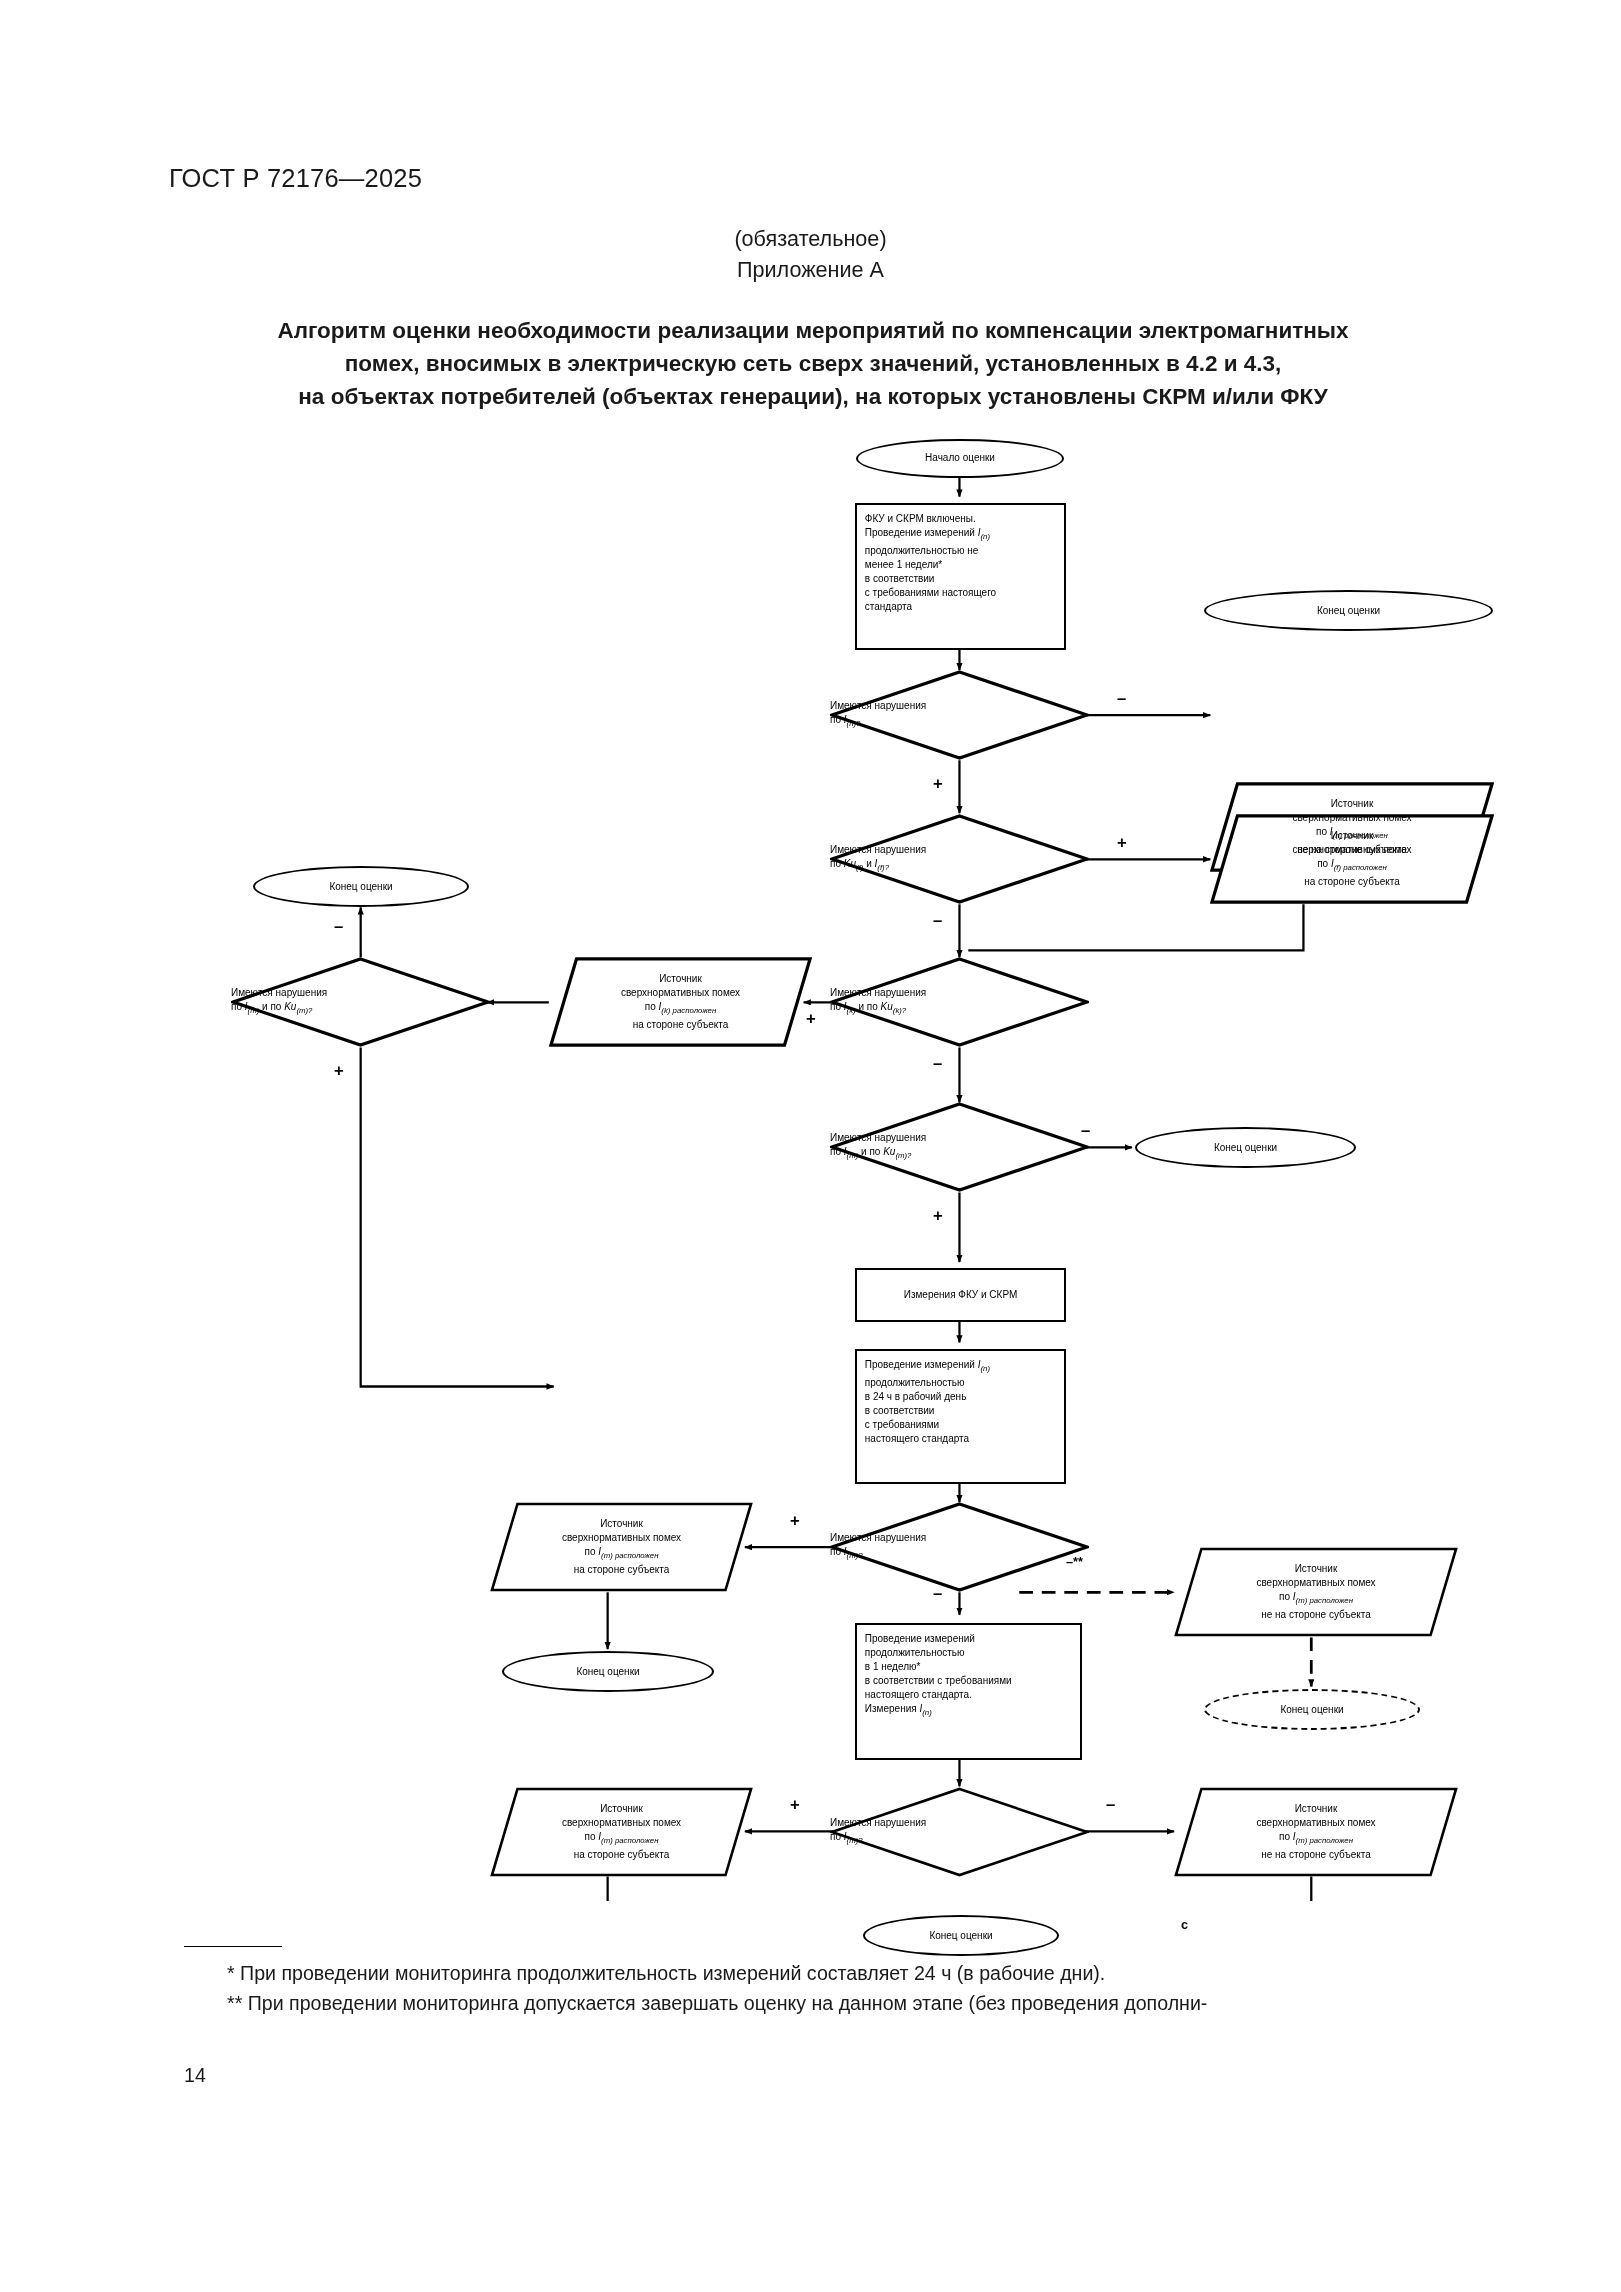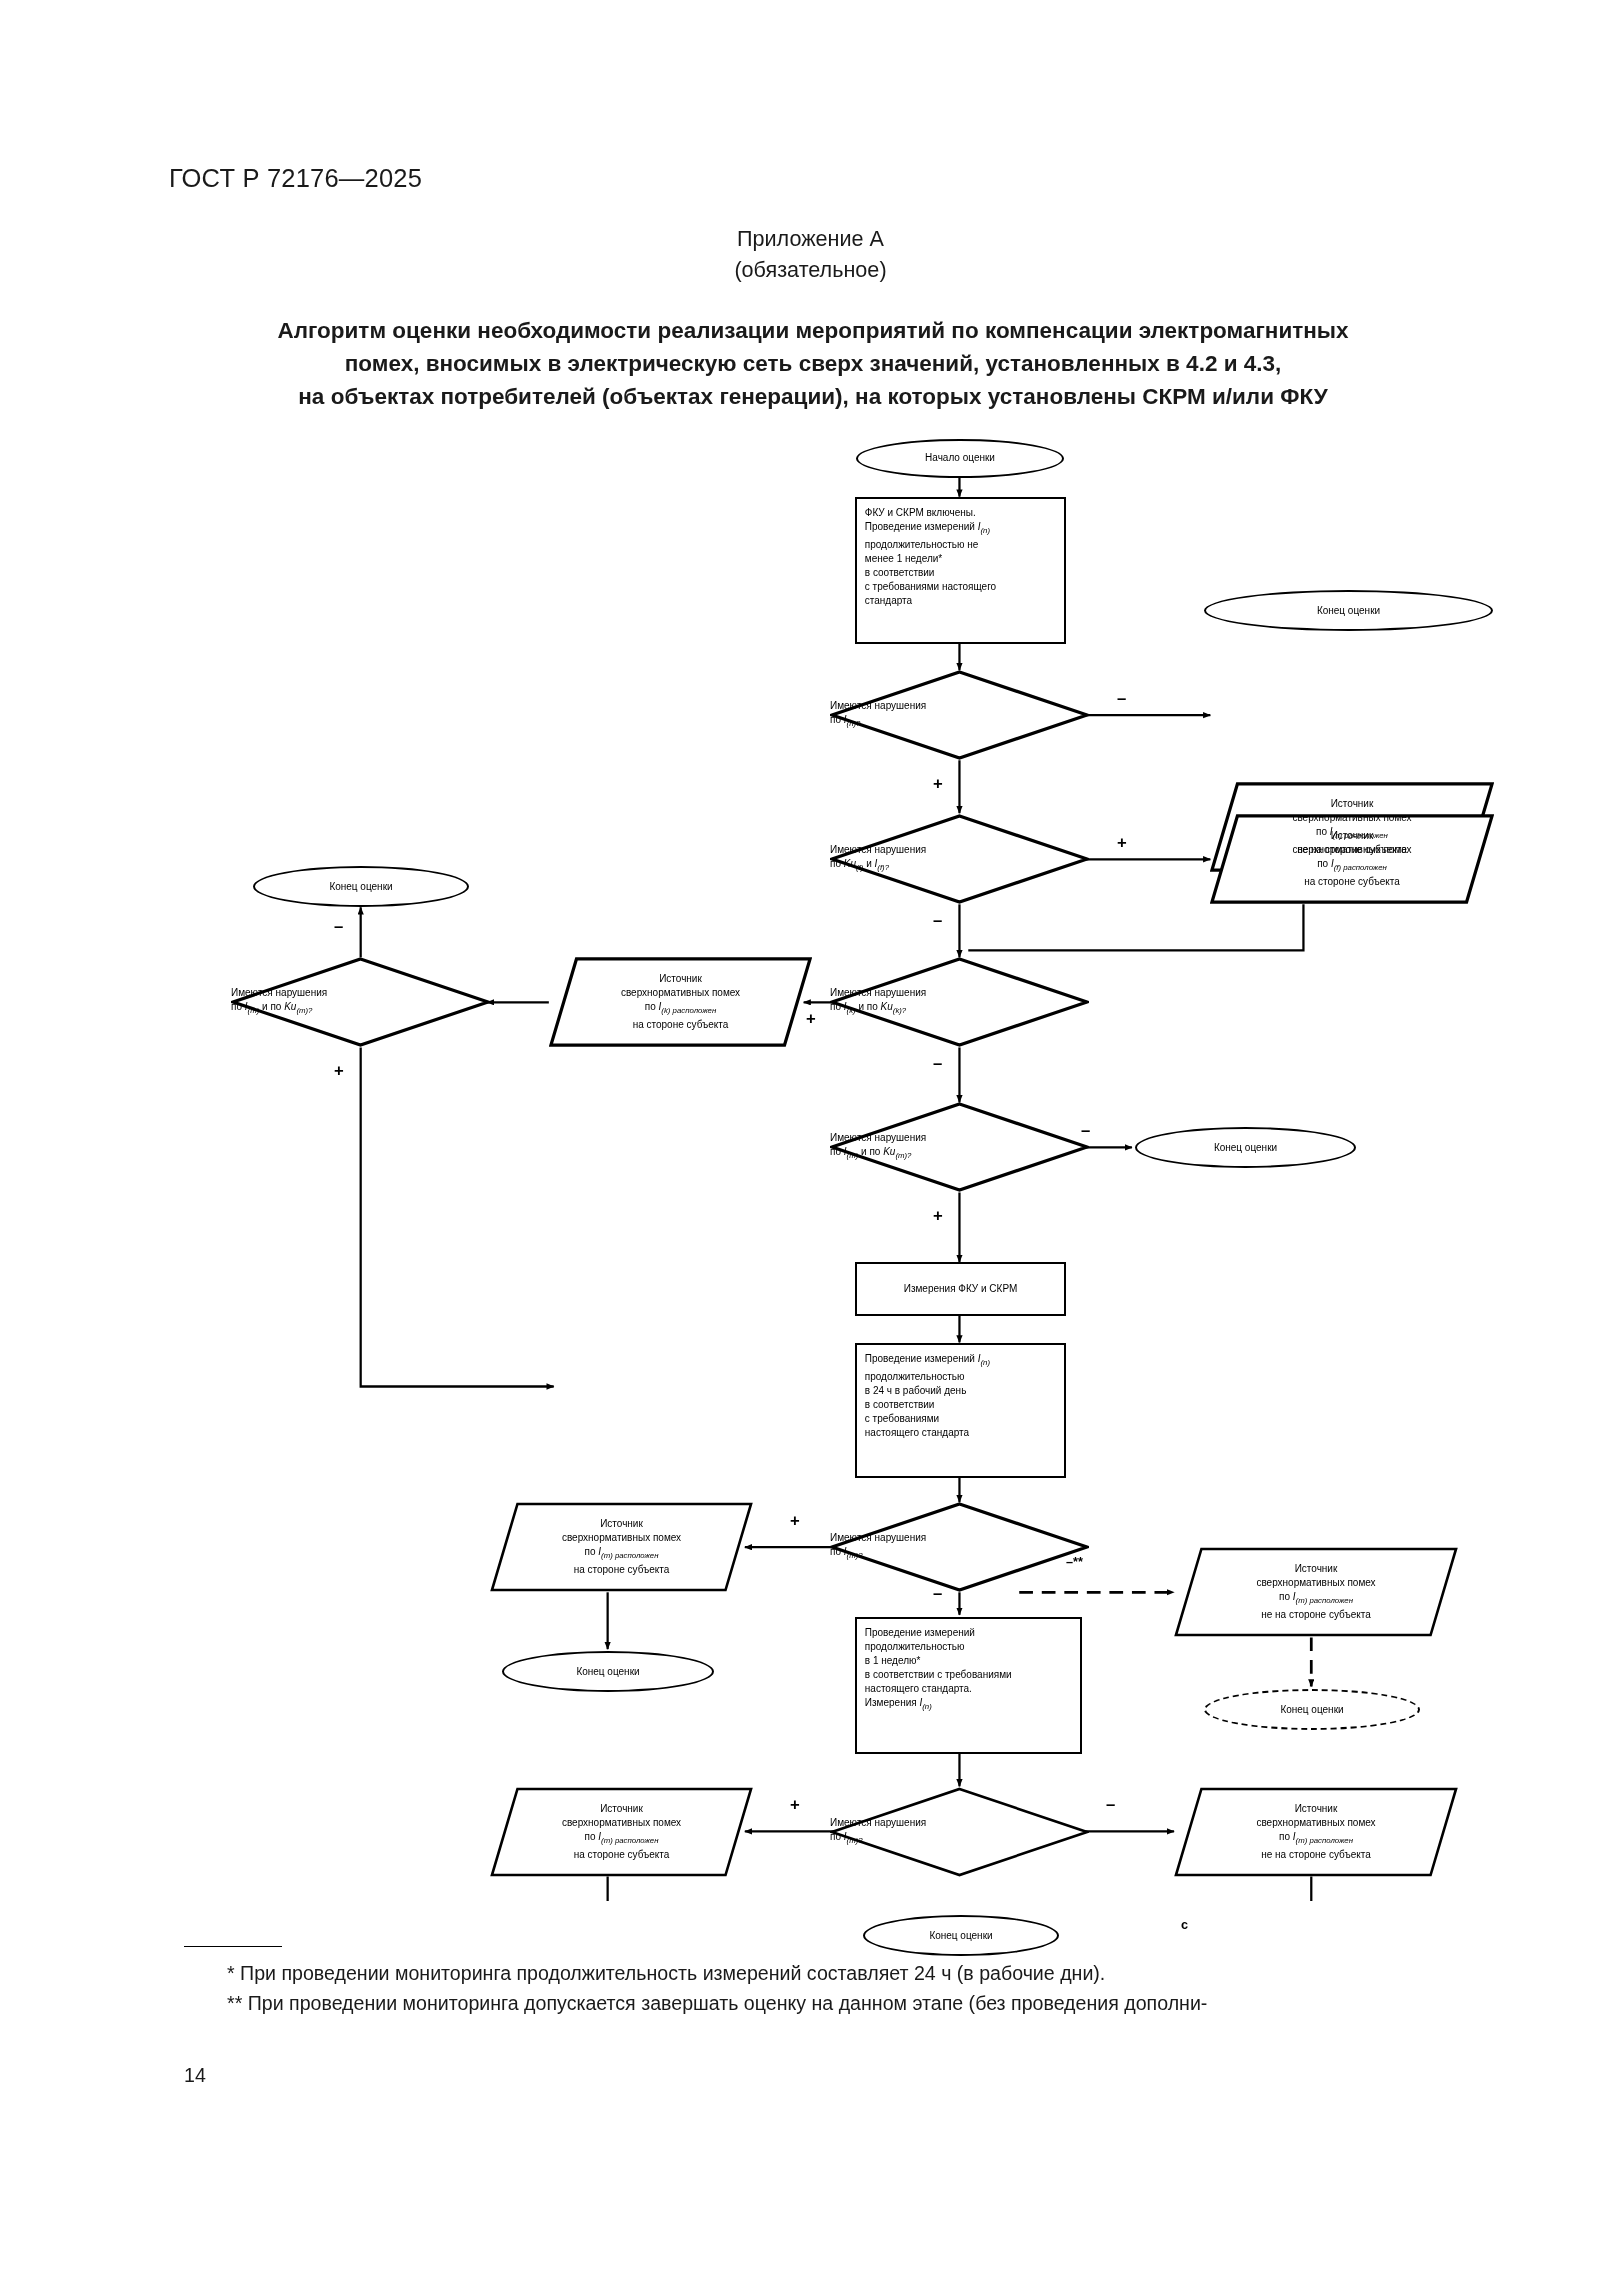--- a/index.html
+++ b/index.html
@@ -40,21 +40,21 @@
 
   
   .term{
     border:2.2px solid #000;border-radius:50%;
     display:flex;align-items:center;justify-content:center;
     background:#fff;
   }
   .term.dashed{border-style:dashed;border-width:2.9px;}
 
   
-  .proc{border:2.2px solid #000;background:#fff;padding:6.9px 7.8px;}
+  .proc{border:2.2px solid #000;background:#fff;padding:6.9px 7.8px;margin-top:6px;}
 
   
   .dec{background:transparent;}
   .dec .dshape{position:absolute;left:0;top:0;width:100%;height:100%;z-index:1;}
   .dec .txt{
     position:absolute;left:0;top:50%;transform:translateY(-50%);
     width:100%;text-align:left;z-index:3;
   }
 
   
@@ -84,22 +84,22 @@
   .pgno{position:absolute;left:184px;top:2064px;font-size:19.6px;}
 </style>
 </head>
 <body>
 
 <div class="page">
 
   <div class="hdr">ГОСТ Р 72176—2025</div>
 
   <div class="appx">
+    <div>(обязательное)</div>
     <div>Приложение А</div>
-    <div>(обязательное)</div>
   </div>
 
   <div class="title">
     <div>Алгоритм оценки необходимости реализации мероприятий по компенсации электромагнитных</div>
     <div>помех, вносимых в электрическую сеть сверх значений, установленных в 4.2 и 4.3,</div>
     <div>на объектах потребителей (объектах генерации), на которых установлены СКРМ и/или ФКУ</div>
   </div>
 
   <div class="chart">
 

